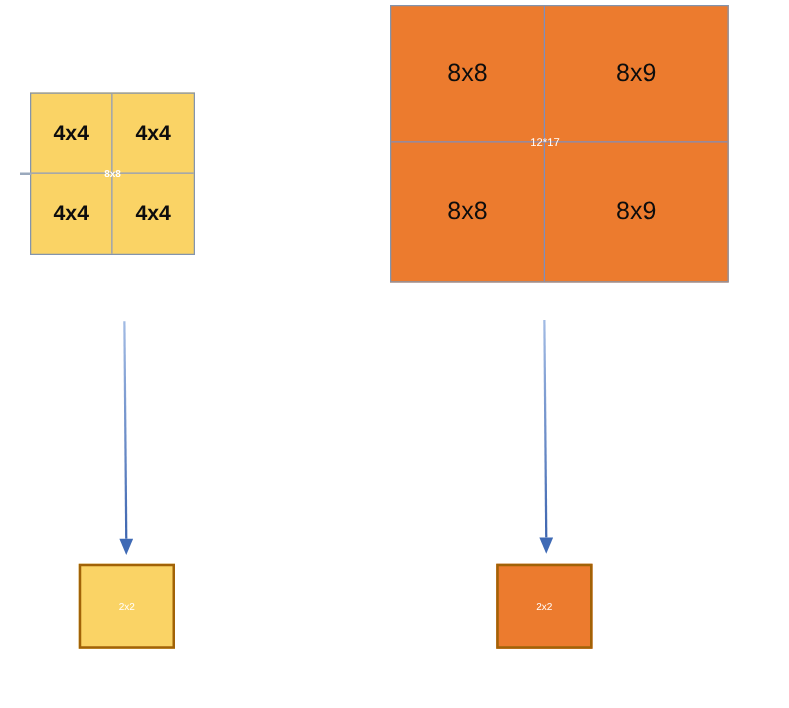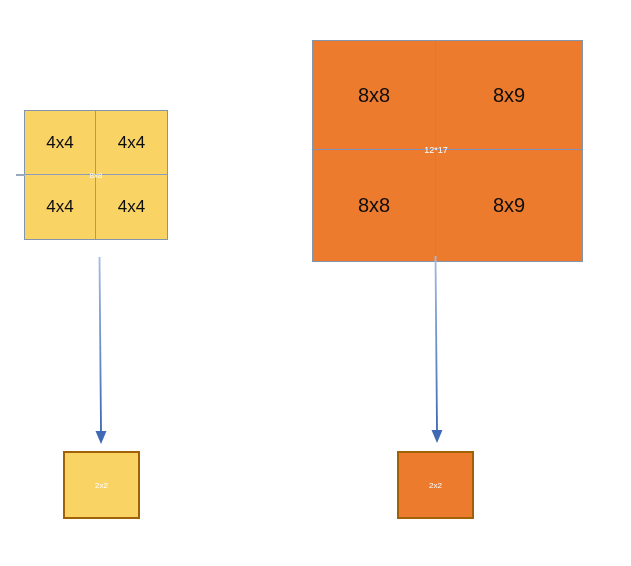--- a/index.html
+++ b/index.html
@@ -12,38 +12,38 @@
     font-family: "Liberation Sans", sans-serif;
     overflow: hidden;
   }
 
   
   .pool-grid {
     position: absolute;
     display: grid;
     background: #fad365;
     border: 1.6px solid #8394ad;
-    margin-top: 36px;
   }
   .pool-grid .cell {
     display: flex;
     align-items: center;
     justify-content: center;
     color: #0d0d0d;
   }
   
   .pool-grid .cell.col0 { border-right: 1.6px solid #8c9bbd; }
   .pool-grid .cell.row0 { border-bottom: 1.6px solid #8c9bbd; }
 
   #yellow-grid {
     left: 24px; top: 74px;
-    width: 144px; height: 130px;
+    width: 132px; height: 130px;
     grid-template-columns: 1fr 1fr;
     grid-template-rows: 1fr 1fr;
     font-size: 17px;
+    font-weight: bold;
   }
   #orange-grid {
     left: 312px; top: 4px;
     width: 271px; height: 222px;
     background: #ec7b2e;
     grid-template-columns: 123px 1fr;
     grid-template-rows: 109px 1fr;
     font-size: 20px;
   }
   #orange-grid .cell.col0 { border-right: 1.6px solid #7e8ebd; }

